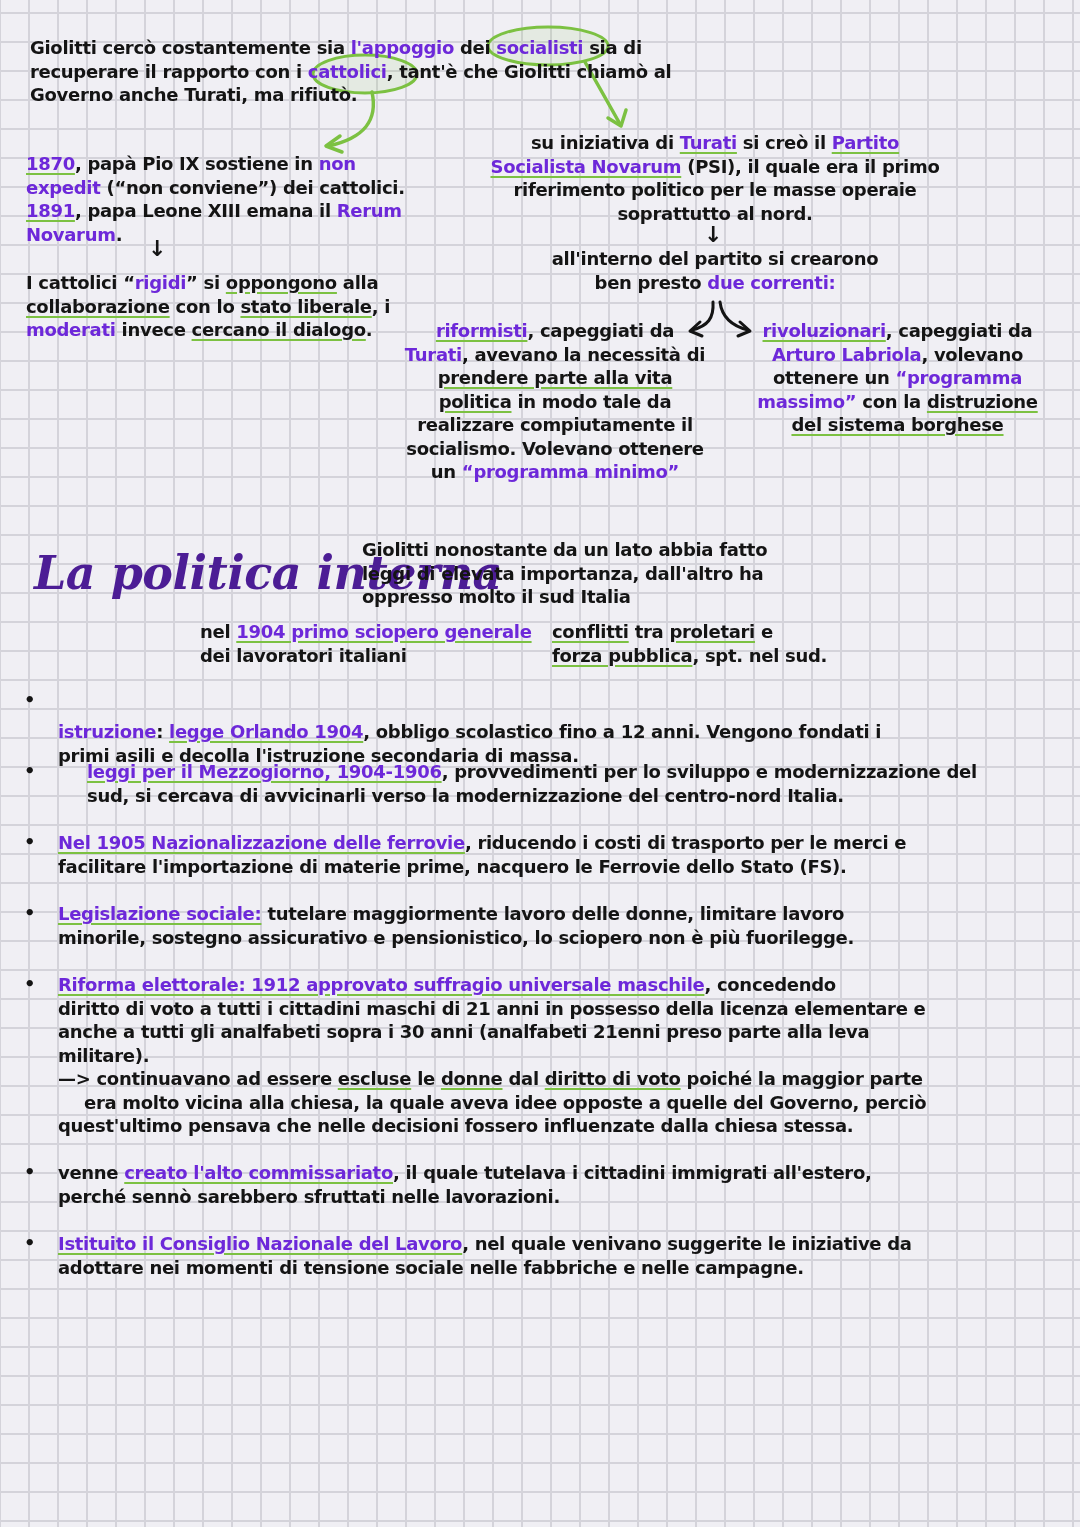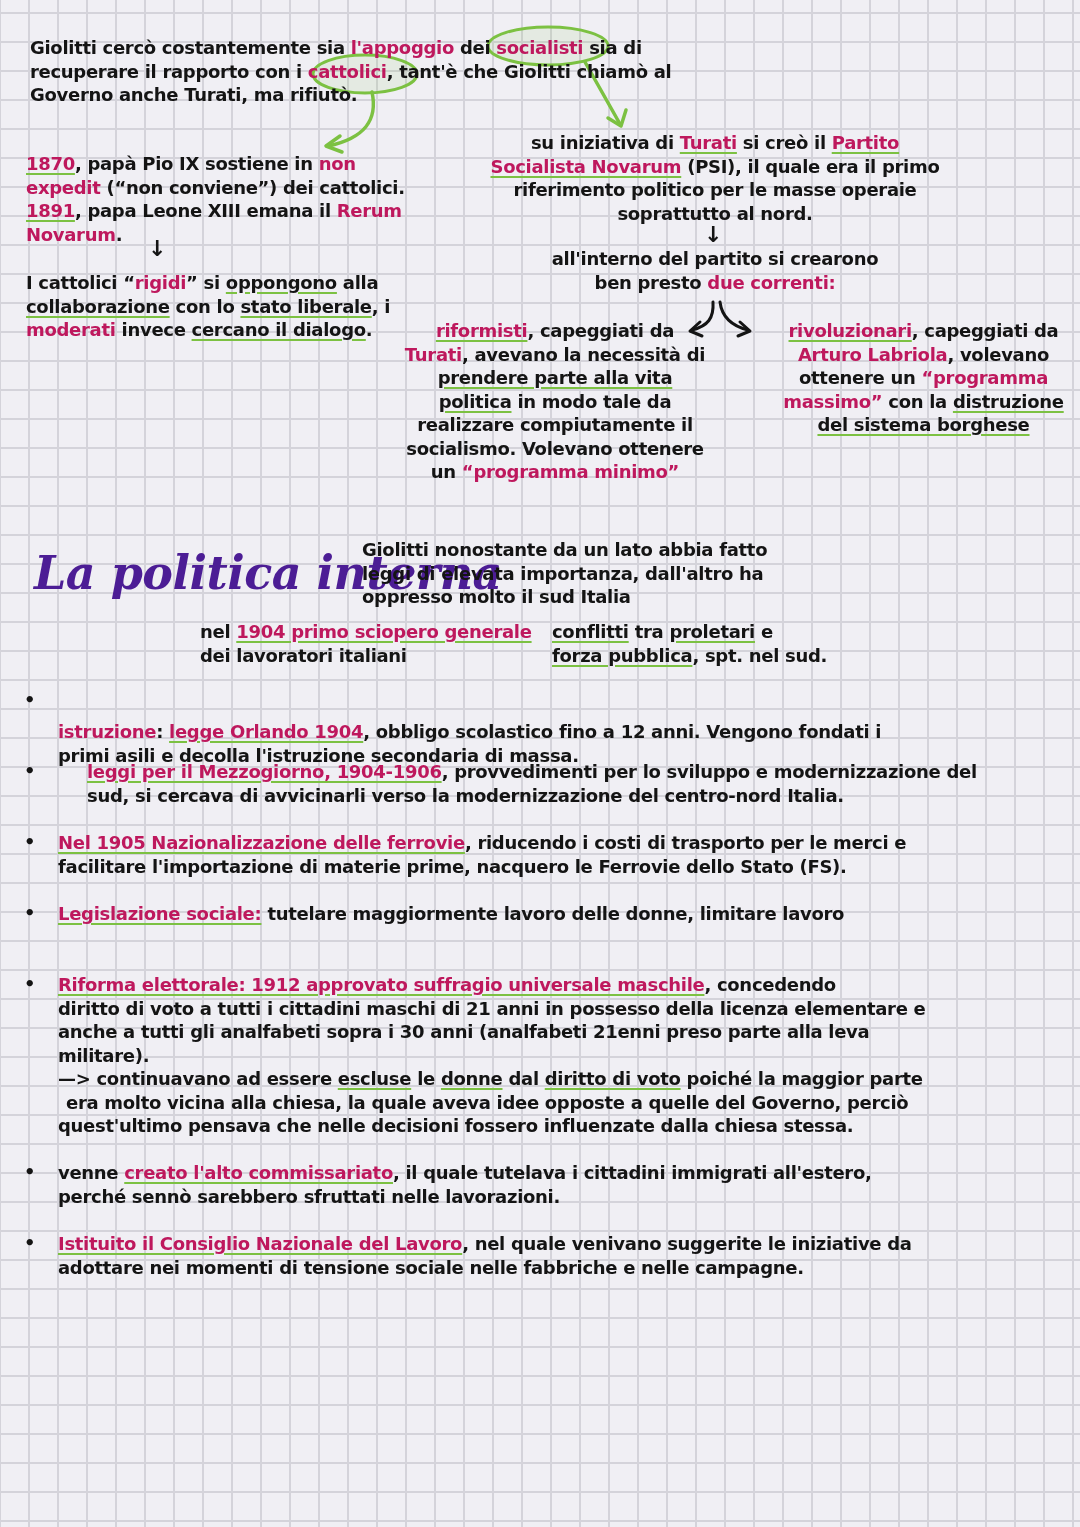--- a/index.html
+++ b/index.html
@@ -10,21 +10,21 @@
       linear-gradient(to right, #d4d3da 1.5px, transparent 1.5px),
       linear-gradient(to bottom, #d4d3da 1.5px, transparent 1.5px);
     background-size: 29px 29px;
     background-position: -1px 12px;
     font-family: "DejaVu Sans", sans-serif;
     color: #141414;
   }
   .blk { position: absolute; font-size: 18px; line-height: 23.5px; font-weight: bold; letter-spacing: -0.3px; }
   .blk p { margin: 0; }
   .center { text-align: center; }
-  .g { color: #be185d; }
+  .g { color: #6d28d9; }
   .u { text-decoration: underline; text-decoration-color: #7cc142; text-decoration-thickness: 2px; text-underline-offset: 3px; }
   .title {
     position: absolute; left: 34px; top: 546px;
     font-family: "DejaVu Serif", serif; font-style: italic; font-weight: bold;
     font-size: 46px; color: #4c1d95; letter-spacing: -0.5px;
   }
   .bullet { position: absolute; left: 24px; font-size: 18px; font-weight: bold; color: #141414; }
   svg.ov { position: absolute; left: 0; top: 0; pointer-events: none; }
   .arrow-glyph { position: absolute; font-size: 22px; font-weight: bold; line-height: 22px; }
 </style>
@@ -78,21 +78,21 @@
 <div class="blk center" style="left:395px; top:319px; width:320px;">
   <p><span class="g u">riformisti</span><span>, capeggiati da</span></p>
   <p><span class="g">Turati</span><span>, avevano la necessità di</span></p>
   <p class="u">prendere parte alla vita</p>
   <p><span class="u">politica</span><span> in modo tale da</span></p>
   <p>realizzare compiutamente il</p>
   <p>socialismo. Volevano ottenere</p>
   <p><span>un </span><span class="g">“programma minimo”</span></p>
 </div>
 
-<div class="blk center" style="left:750px; top:319px; width:295px;margin-left:26px;">
+<div class="blk center" style="left:750px; top:319px; width:295px;">
   <p><span class="g u">rivoluzionari</span><span>, capeggiati da</span></p>
   <p><span class="g">Arturo Labriola</span><span>, volevano</span></p>
   <p><span>ottenere un </span><span class="g">“programma</span></p>
   <p><span class="g">massimo”</span><span> con la </span><span class="u">distruzione</span></p>
   <p class="u">del sistema borghese</p>
 </div>
 
 <div class="title">La politica interna</div>
 <div class="blk" style="left:362px; top:538px; width:460px;">
   <p>Giolitti nonostante da un lato abbia fatto</p>
@@ -122,32 +122,33 @@
 
 <div class="bullet" style="top:831px;">•</div>
 <div class="blk" style="left:58px; top:831px; width:900px;">
   <p><span class="g u">Nel 1905 Nazionalizzazione delle ferrovie</span><span>, riducendo i costi di trasporto per le merci e</span></p>
   <p>facilitare l'importazione di materie prime, nacquero le Ferrovie dello Stato (FS).</p>
 </div>
 
 <div class="bullet" style="top:902px;">•</div>
 <div class="blk" style="left:58px; top:902px; width:900px;">
   <p><span class="g u">Legislazione sociale:</span><span> tutelare maggiormente lavoro delle donne, limitare lavoro</span></p>
+  <p>minorile, sostegno assicurativo e pensionistico, lo sciopero non è più fuorilegge.</p>
 </div>
 
 <div class="bullet" style="top:973px;">•</div>
 <div class="blk" style="left:58px; top:973px; width:900px;">
   <p><span class="g u">Riforma elettorale: 1912 approvato suffragio universale maschile</span><span>, concedendo</span></p>
   <p>diritto di voto a tutti i cittadini maschi di 21 anni in possesso della licenza elementare e</p>
   <p>anche a tutti gli analfabeti sopra i 30 anni (analfabeti 21enni preso parte alla leva</p>
   <p>militare).</p>
 </div>
 <div class="blk" style="left:58px; top:1067px; width:880px;">
   <p><span>—&gt;</span><span> continuavano ad essere </span><span class="u">escluse</span><span> le </span><span class="u">donne</span><span> dal </span><span class="u">diritto di voto</span><span> poiché la maggior parte</span></p>
-  <p style="padding-left:8px;">era molto vicina alla chiesa, la quale aveva idee opposte a quelle del Governo, perciò</p>
+  <p style="padding-left:26px;">era molto vicina alla chiesa, la quale aveva idee opposte a quelle del Governo, perciò</p>
   <p style="">quest'ultimo pensava che nelle decisioni fossero influenzate dalla chiesa stessa.</p>
 </div>
 
 <div class="bullet" style="top:1161px;">•</div>
 <div class="blk" style="left:58px; top:1161px; width:900px;">
   <p><span>venne </span><span class="g u">creato l'alto commissariato</span><span>, il quale tutelava i cittadini immigrati all'estero,</span></p>
   <p>perché sennò sarebbero sfruttati nelle lavorazioni.</p>
 </div>
 
 <div class="bullet" style="top:1232px;">•</div>

